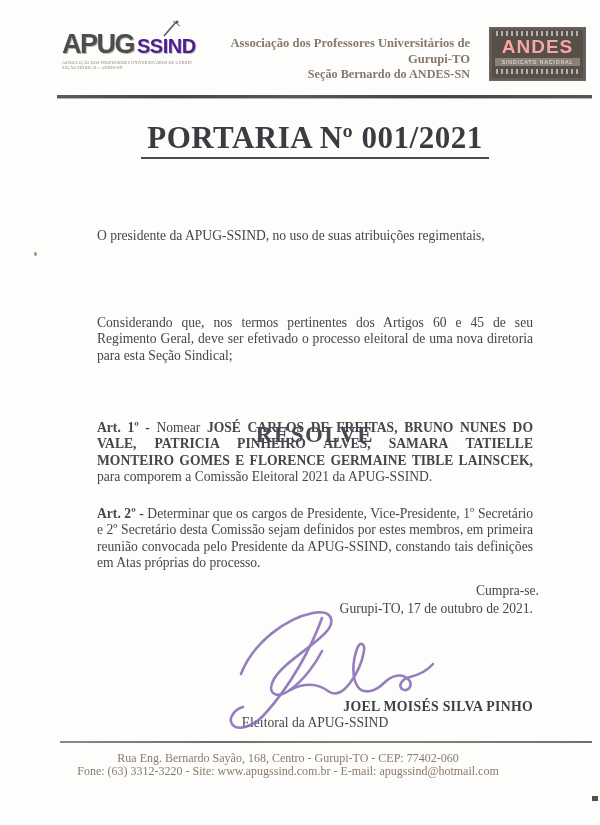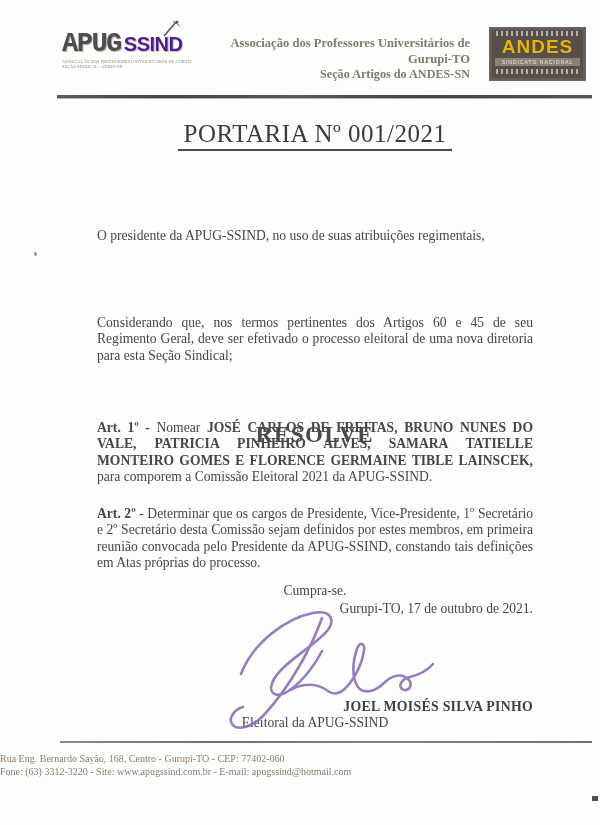--- a/index.html
+++ b/index.html
@@ -9,72 +9,72 @@
     margin:0 auto;
     background:#fdfdfb;
     font-family:"Liberation Serif", serif;
     color:#45454d;
     overflow:hidden;
   }
   
   .header{position:absolute;top:27px;left:0;width:600px;height:62px;}
   .apug-logo{position:absolute;left:62px;top:2px;width:130px;}
   .apug-words{white-space:nowrap;position:relative;}
-  .apug-w1{font-family:Liberation Mono, monospace;font-weight:bold;font-size:27px;
+  .apug-w1{font-family:Liberation Sans, sans-serif;font-weight:bold;font-size:27px;
            letter-spacing:-1.5px;color:#4d4d4d;text-shadow:1px 1px 0 #b9b4ae;}
   .apug-w2{font-family:"Liberation Sans",sans-serif;font-weight:bold;font-size:20px;
            letter-spacing:-0.5px;color:#4c1d95;margin-left:3px;text-shadow:1px 1px 0 #c4bfb9;}
   .pen-icon{position:absolute;left:99px;top:-9px;width:20px;height:18px;}
   .apug-taglines{margin-top:1px;color:#8d8379;line-height:4.5px;}
   .apug-tag{font-size:4.5px;letter-spacing:0.2px;white-space:nowrap;transform:scale(0.9);transform-origin:left;}
   .org-block{position:absolute;left:190px;top:8px;width:280px;text-align:right;
              color:#85796c;font-weight:bold;}
   .org-l1{font-size:12.6px;line-height:16px;}
   .org-l2{font-size:12.2px;line-height:15px;}
   .andes-logo{position:absolute;right:14px;top:0px;width:97px;height:54px;
               background:#57504a;border:1px solid #6d655d;box-sizing:border-box;
               text-align:center;box-shadow:inset 0 0 0 2px rgba(255,255,255,0.08);}
   .andes-dots{height:5px;margin:3px 6px 0 6px;
       background:repeating-linear-gradient(90deg,rgba(255,255,255,.55) 0 2px,transparent 2px 5px);}
-  .andes-name{color:#eab308;font-family:"Liberation Sans",sans-serif;font-weight:bold;
+  .andes-name{color:#fca5a5;font-family:"Liberation Sans",sans-serif;font-weight:bold;
               font-size:19px;letter-spacing:1px;line-height:21px;text-shadow:0 0 1px #3c3732;}
   .andes-band{margin:1px 5px 0 5px;background:#8d8177;color:#efece8;font-size:5px;
               line-height:8px;letter-spacing:1px;white-space:nowrap;overflow:hidden;
               font-family:"Liberation Sans",sans-serif;}
   .rule-top{position:absolute;top:95px;left:57px;width:535px;height:3px;
       background:linear-gradient(90deg,#5a5a5a,#454545 20%,#585858 45%,#434343 70%,#565656 100%);
       box-shadow:0 1px 0 rgba(90,90,90,.45);}
   
   .blk{position:absolute;left:97px;width:436px;}
   .title-blk{top:120px;text-align:center;}
-  .title-text{display:inline-block;font-size:25px;font-weight:normal;letter-spacing:0.5px;
+  .title-text{display:inline-block;font-size:31px;font-weight:bold;letter-spacing:0.5px;
       color:#3b3b41;border-bottom:2.5px solid #4a4a50;padding:0 6px 1px 6px;}
   .epigraph{top:167px;left:303px;width:231px;font-weight:bold;font-size:12.6px;
       line-height:16px;text-align:justify;color:#41414a;}
   .para{font-size:13.6px;line-height:16.3px;text-align:justify;color:#45454d;}
   .p-intro{top:228px;}
   .p-c1{top:258px;}
   .p-c2{top:315px;}
   .resolve{top:374px;text-align:center;font-size:23px;font-weight:bold;
       letter-spacing:1.5px;color:#4a4a52;margin-top:48px;}
   .p-art1{top:420px;}
   .p-art2{top:506px;}
   .b{font-weight:bold;}
-  .p-closing{top:583px;text-align:center;}
+  .p-closing{top:583px;text-align:right;margin-left:6px;}
   .p-date{top:601px;text-align:right;}
   
   .sig-name{top:699px;text-align:right;font-weight:bold;font-size:13.8px;
       letter-spacing:0.3px;color:#3e3e46;}
   .sig-role{top:715px;text-align:center;font-size:13.6px;color:#45454d;}
   .sig-svg{position:absolute;left:223px;top:610px;width:218px;height:130px;z-index:5;}
   
   .rule-bottom{position:absolute;top:741px;left:60px;width:532px;height:2px;
       background:linear-gradient(90deg,#8a8a88,#6f6f6d 30%,#84847f 60%,#707070 100%);}
-  .footer{position:absolute;top:752px;left:0;width:576px;
-      color:#8a7b6c;font-size:10px;line-height:13px;}
+  .footer{position:absolute;top:752px;left:0;width:576px;text-align:center;
+      color:#8a7b6c;font-size:12px;line-height:13px;}
   .speck1{position:absolute;left:34px;top:252px;width:3px;height:4px;background:#9a958f;border-radius:50%;}
   .speck2{position:absolute;left:592px;top:796px;width:6px;height:5px;background:#55514c;}
 </style>
 </head>
 <body>
 
 <div class="page">
 
   <div class="header">
 
@@ -88,21 +88,21 @@
         </svg>
       </div>
       <div class="apug-taglines">
         <div class="apug-tag">ASSOCIAÇÃO DOS PROFESSORES UNIVERSITÁRIOS DE GURUPI</div>
         <div class="apug-tag">SEÇÃO SINDICAL - ANDES-SN</div>
       </div>
     </div>
 
     <div class="org-block">
       <div class="org-l1">Associação dos Professores Universitários de Gurupi-TO</div>
-      <div class="org-l2">Seção Artigos do ANDES-SN</div>
+      <div class="org-l2">Seção Bernardo do ANDES-SN</div>
     </div>
 
     <div class="andes-logo">
       <div class="andes-dots"></div>
       <div class="andes-name">ANDES</div>
       <div class="andes-band">SINDICATO NACIONAL</div>
       <div class="andes-dots"></div>
     </div>
   </div>
 

